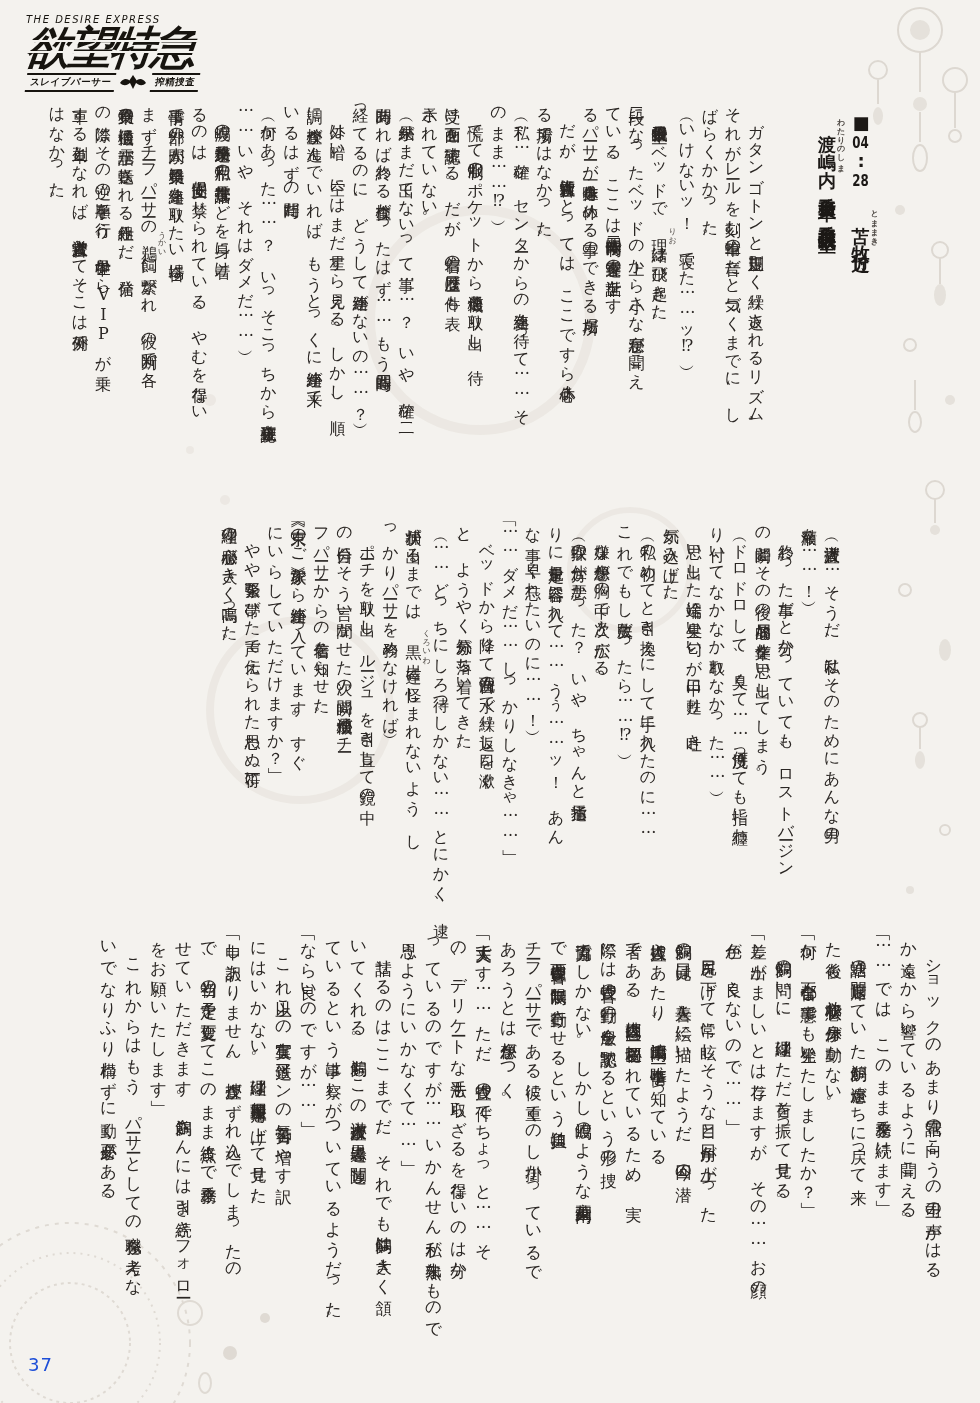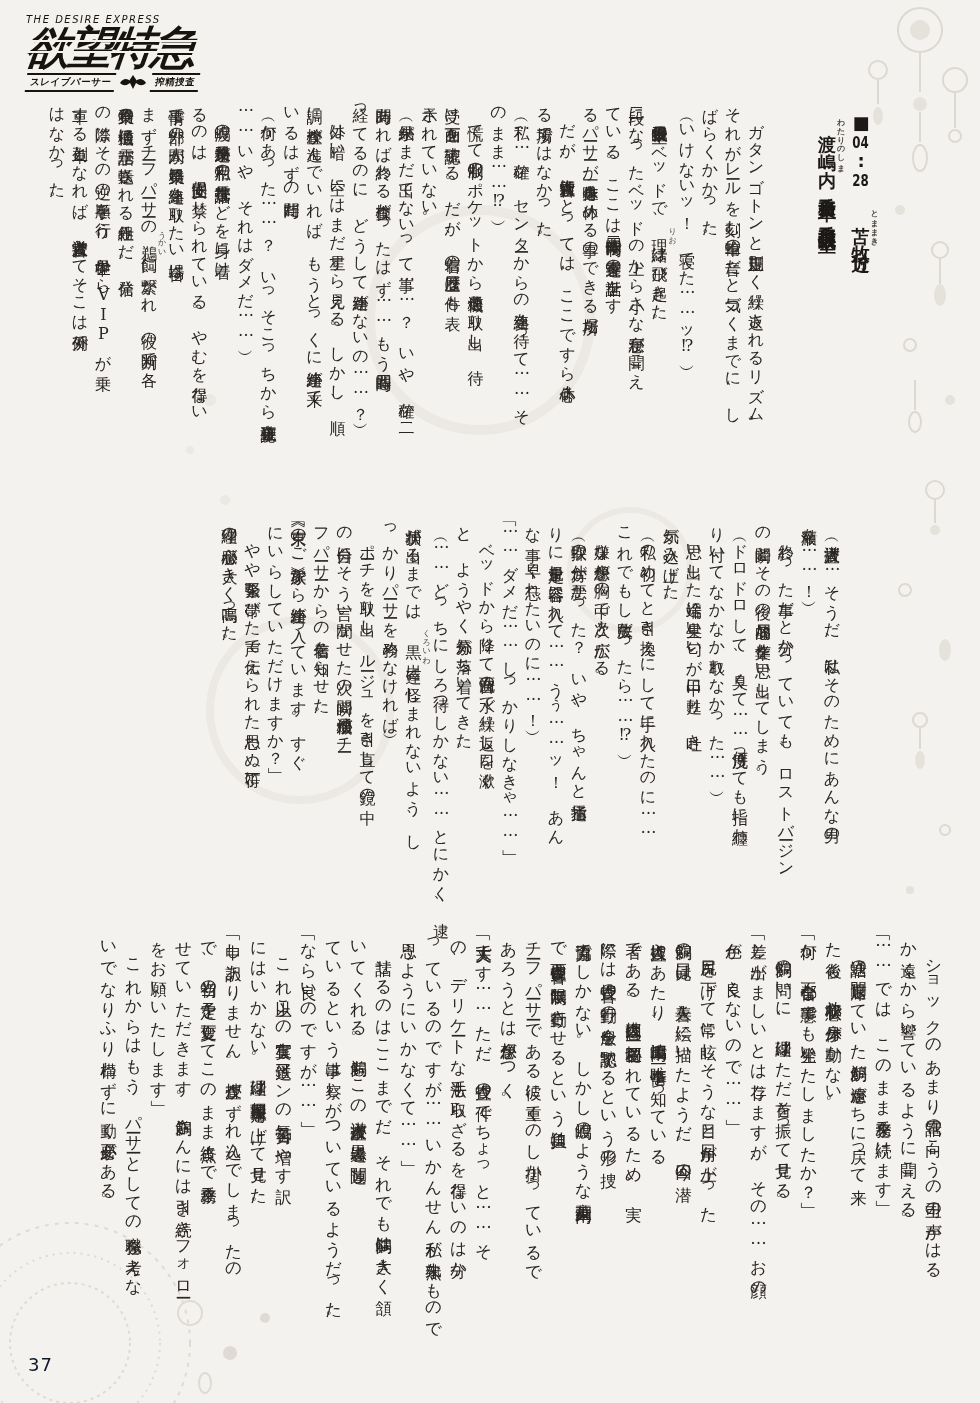--- a/index.html
+++ b/index.html
@@ -27,21 +27,21 @@
   .band .col{white-space:nowrap}
   .band1{top:96px;right:212px;height:430px;font-size:16px;line-height:23px;letter-spacing:.5px}
   .band2{top:516px;right:136px;height:422px;font-size:16px;line-height:23px;letter-spacing:.5px}
   .band3{top:930px;right:34px;height:450px;font-size:16.5px;line-height:25px;letter-spacing:1px}
   ruby rt{font-size:8px;letter-spacing:0;font-family:"DejaVu Sans",sans-serif;color:#4a4540}
   .tcy{text-combine-upright:all;-webkit-text-combine:horizontal;font-size:15px;letter-spacing:0}
   
   .heading{position:absolute;top:112px;right:102px;height:390px;
            font-family:"DejaVu Sans",sans-serif;font-weight:bold;font-size:18px;line-height:31px;letter-spacing:2px;color:#1c1916}
   
-  .page-number{position:absolute;left:28px;bottom:28px;font-size:18px;color:#0f172a;
+  .page-number{position:absolute;left:28px;bottom:28px;font-size:18px;color:#1d4ed8;
                font-family:"DejaVu Sans",sans-serif;letter-spacing:1px}
 </style>
 </head>
 <body>
 
 <div class="page">
 
   <svg class="orn" style="top:0;right:0" width="190" height="960" viewBox="0 0 190 960" fill="none" stroke="#d9d4cd" stroke-width="2" opacity="0.85">
     <circle cx="130" cy="30" r="22"></circle>
     <circle cx="130" cy="30" r="10" fill="#e3dfd8" stroke="none"></circle>

